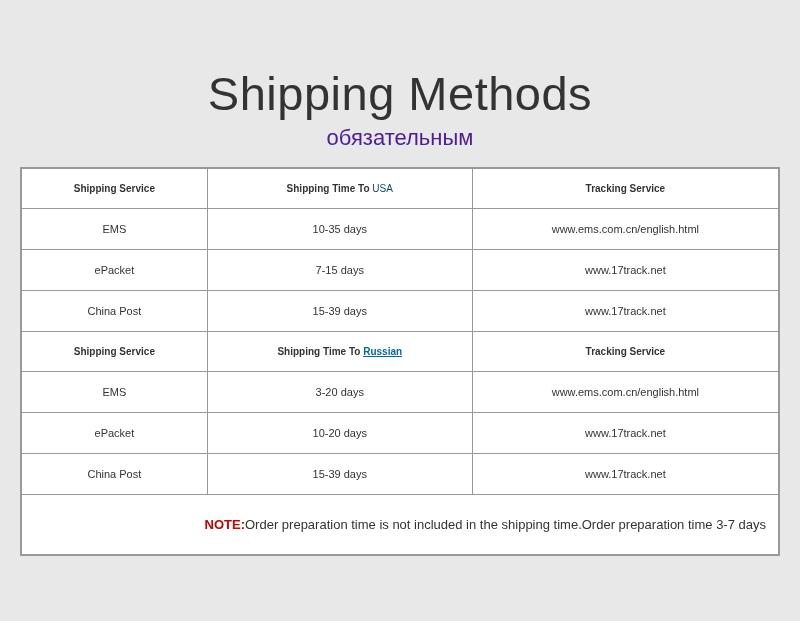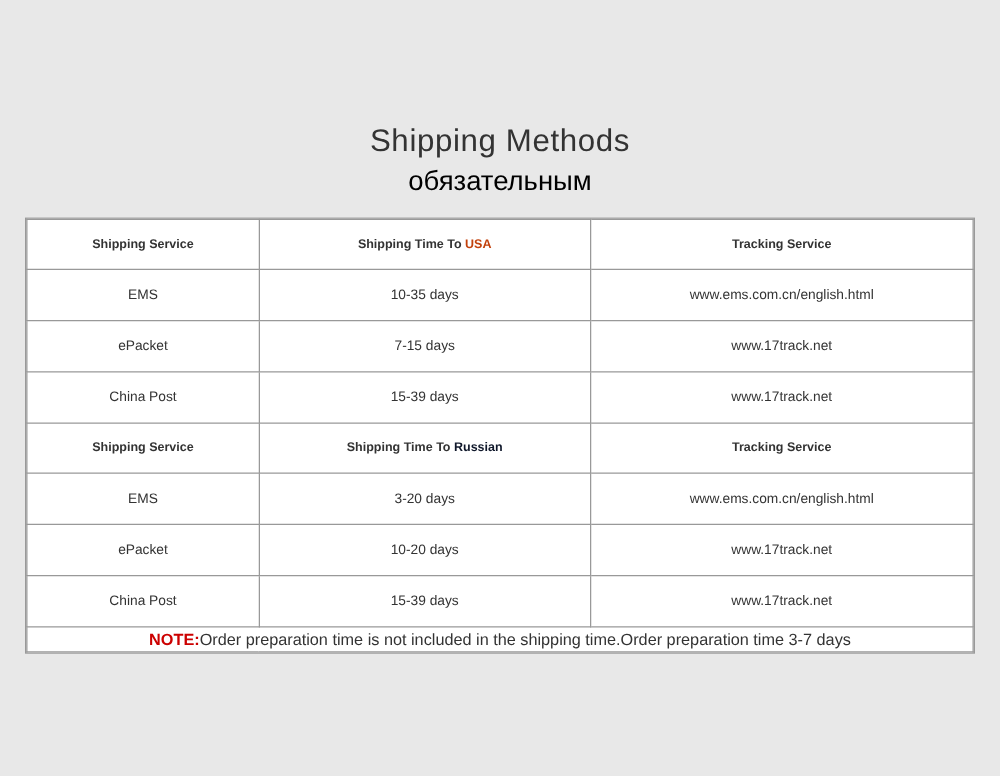--- a/index.html
+++ b/index.html
@@ -23,30 +23,30 @@
       background: #e8e8e8;
       padding: 20px 10px;
     }
 
     .title-section {
       text-align: center;
       margin-bottom: 16px;
     }
 
     .main-title {
-      font-size: 25px;
+      font-size: 47px;
       font-weight: normal;
       color: #333;
       letter-spacing: 0.5px;
     }
 
     .sub-title {
       font-size: 22px;
       font-weight: normal;
-      color: #000000;
+      color: #4c1d95;
       margin-top: 4px;
     }
 
     .table-container {
       border: 1px solid #999;
       background: #fff;
     }
 
     table {
       width: 100%;
@@ -60,34 +60,35 @@
       font-size: 11px;
       color: #333;
     }
 
     .header-row td {
       font-weight: bold;
       font-size: 10px;
     }
 
     .highlight-usa {
-      color: #c2410c;
-      font-weight: bold;
+      color: #0c4a6e;
+      font-weight: normal;
     }
 
     .highlight-russian {
-      color: #0f172a;
+      color: #0369a1;
       font-weight: bold;
+      text-decoration: underline;
     }
 
     .note-row td {
-      text-align: center;
+      text-align: right;
       font-size: 13px;
       color: #333;
-      padding: 2px 12px;
+      padding: 22px 12px;
       border-top: 1px solid #999;
     }
 
     .note-label {
       color: #cc0000;
       font-weight: bold;
     }
   </style>
 </head>
 <body>

